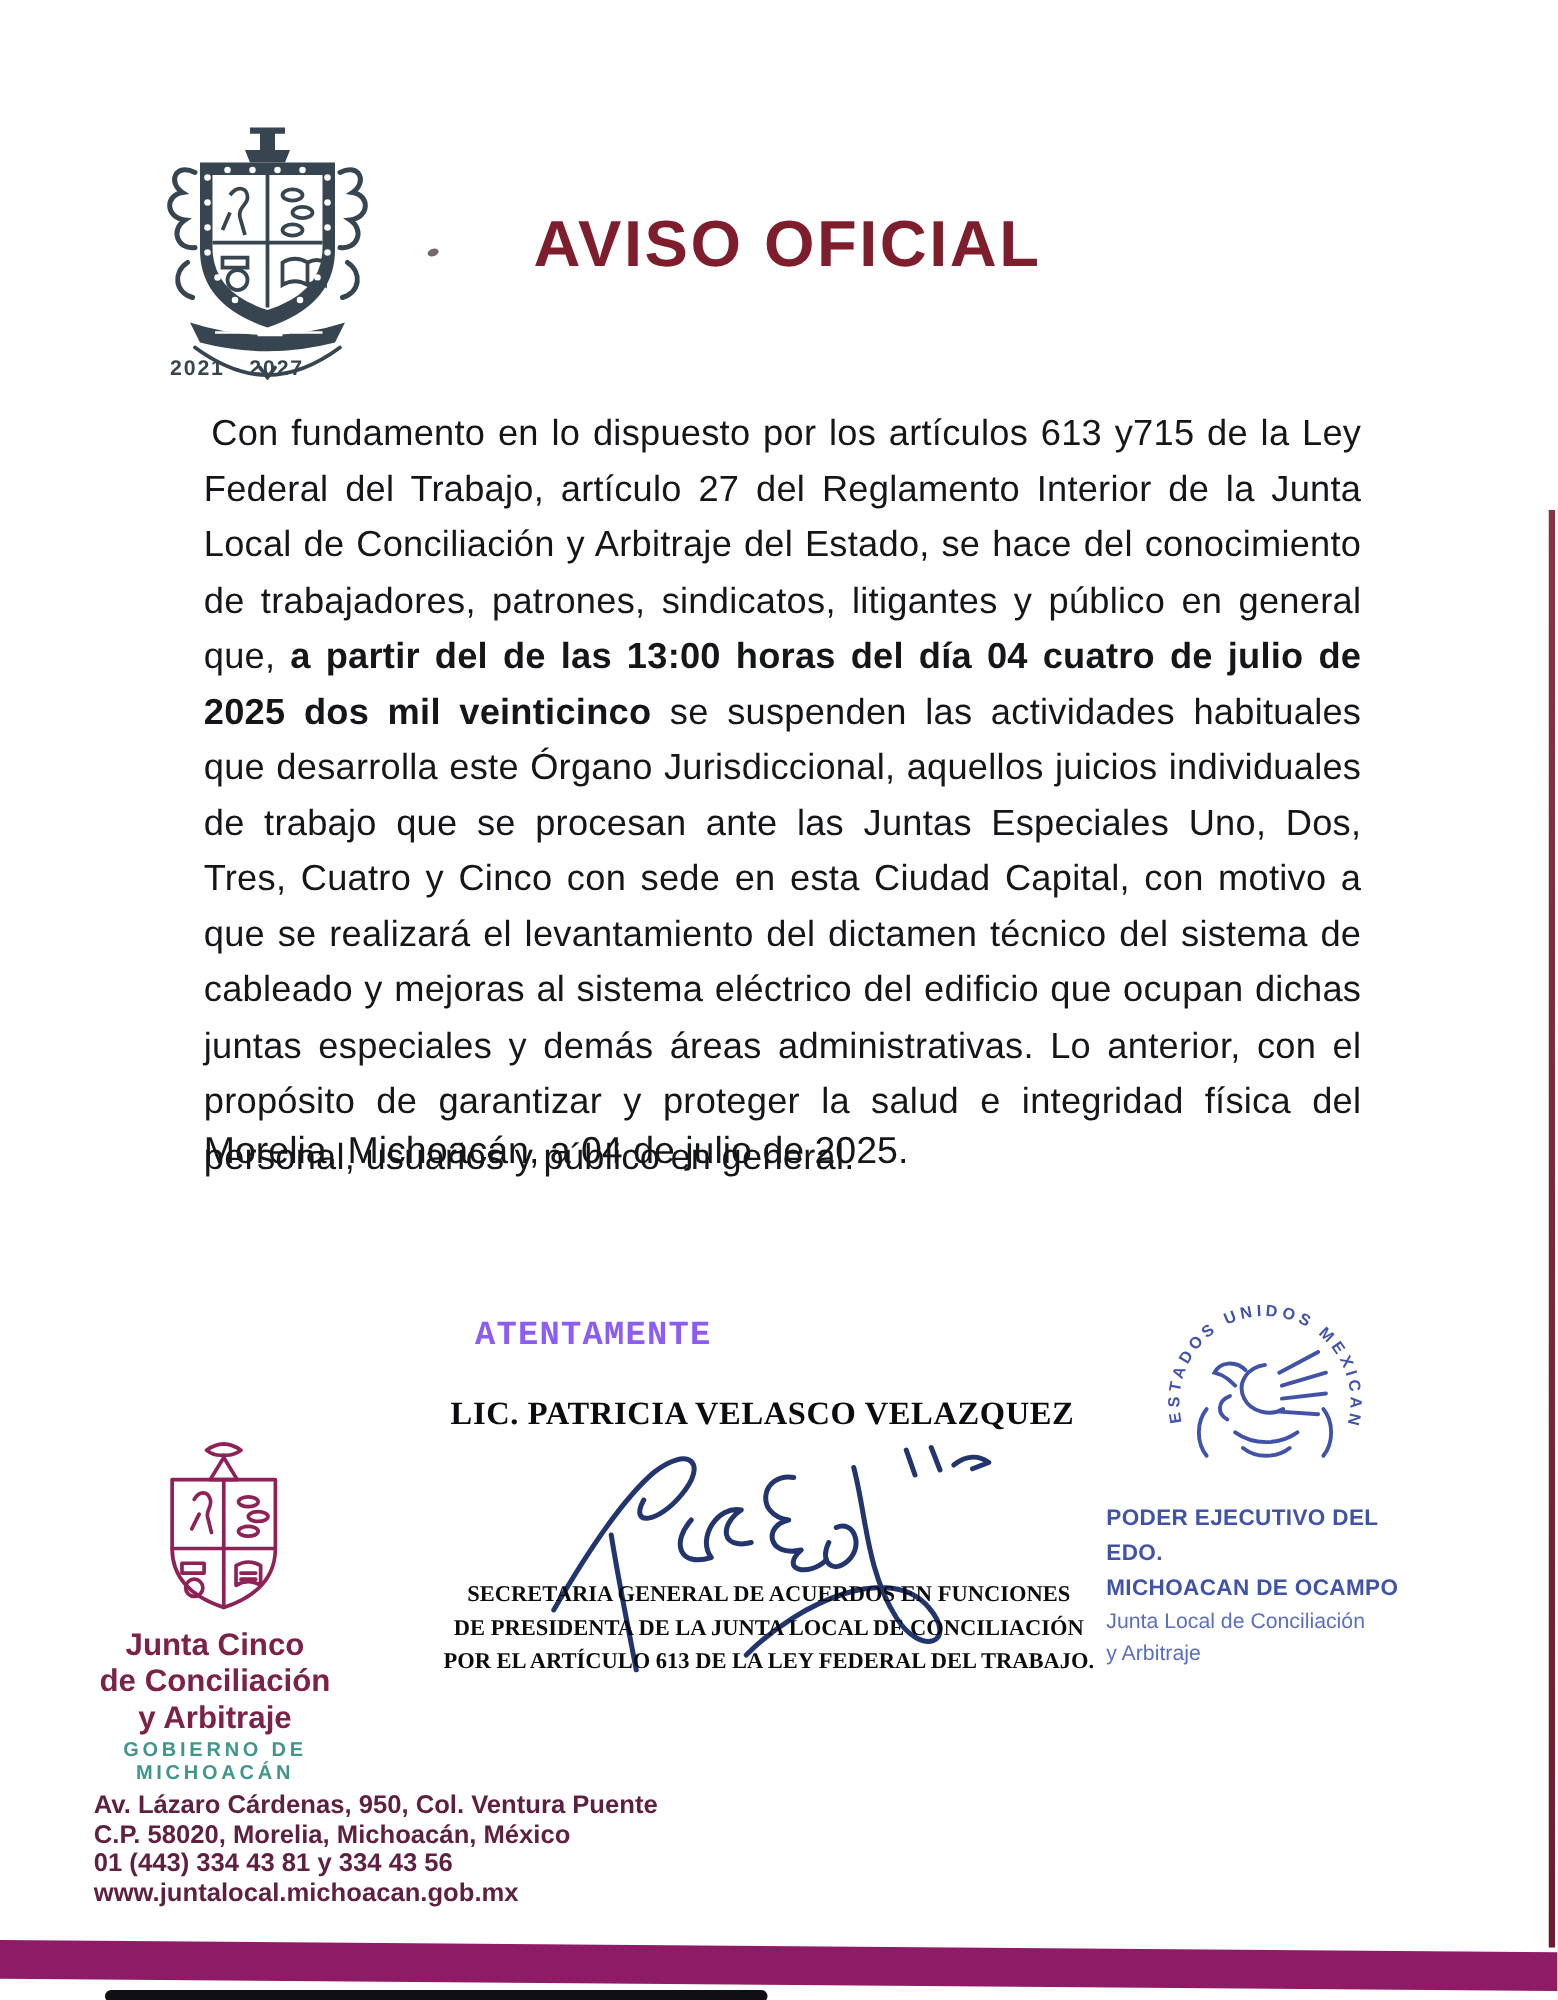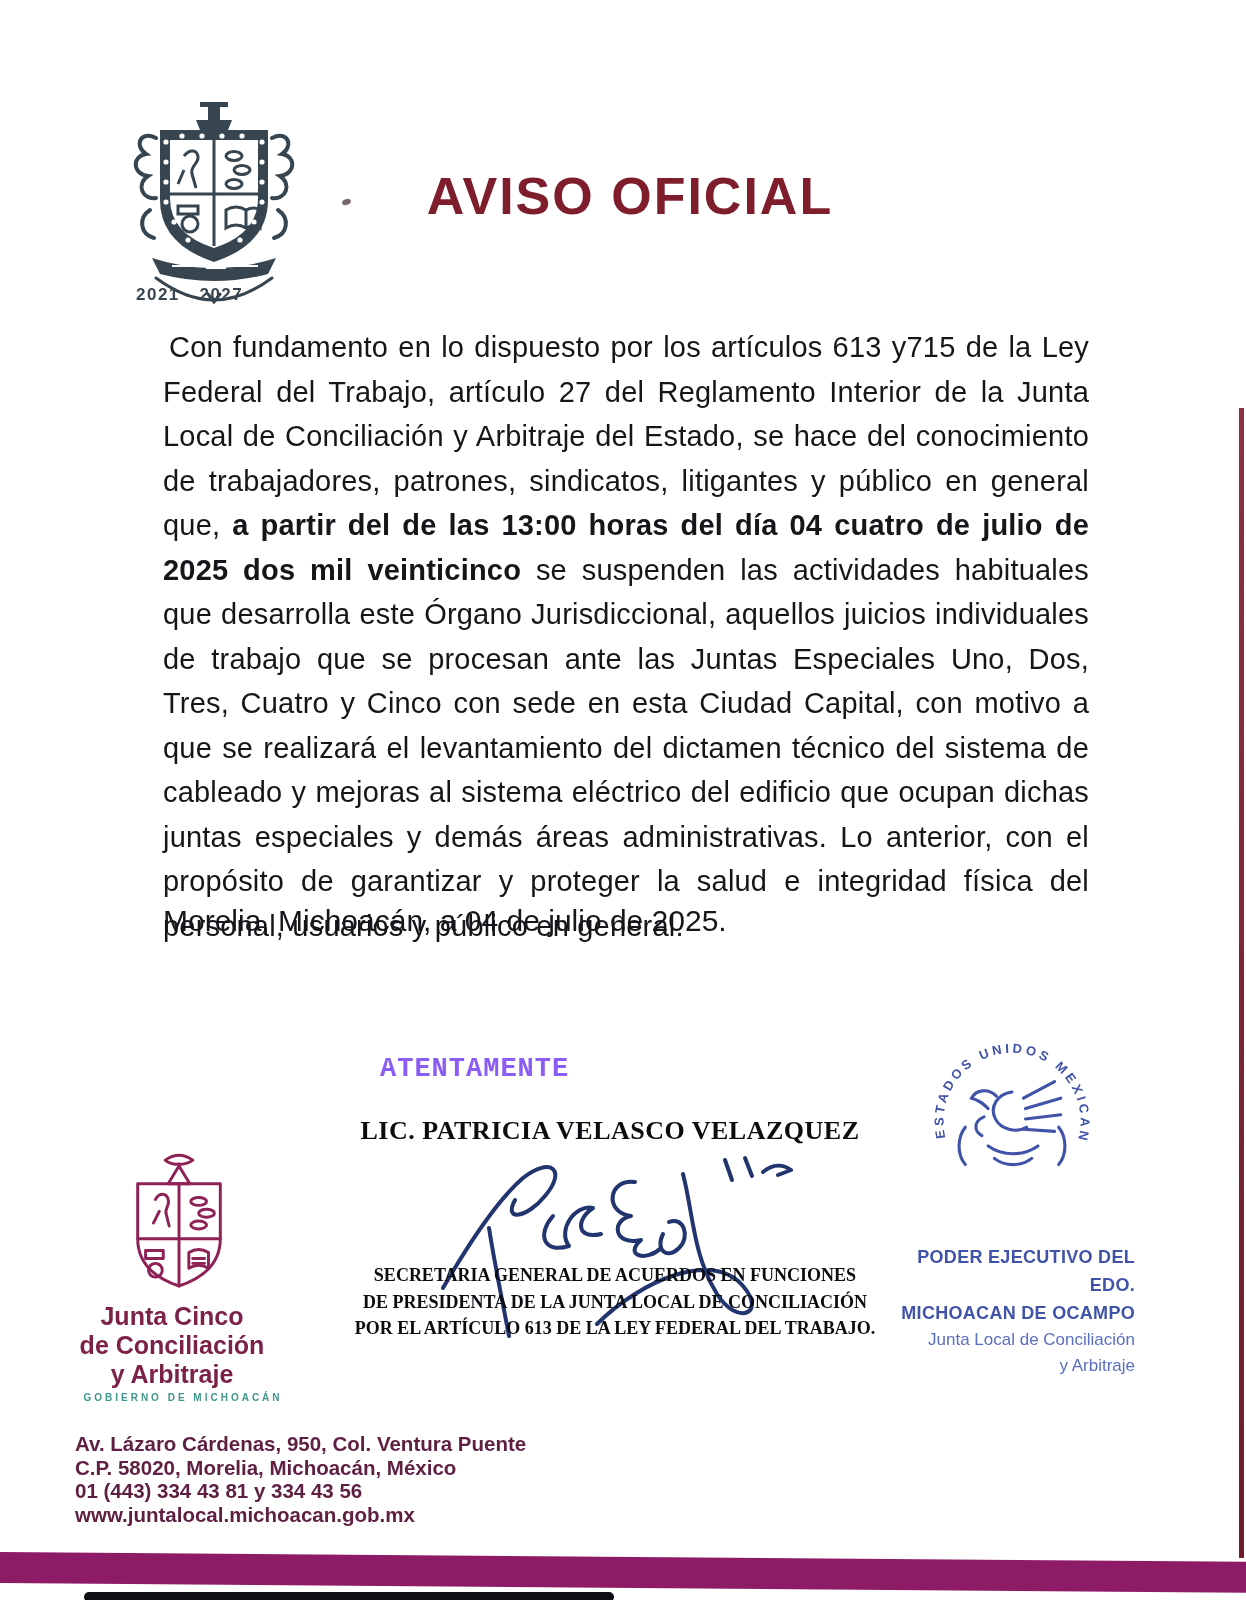--- a/index.html
+++ b/index.html
@@ -49,34 +49,33 @@
     font-size:27px;font-weight:800;letter-spacing:1px;color:#8b5cf6;font-family:Liberation Mono, monospace;
   }
   .signer{
     position:absolute;left:330px;top:1116px;width:560px;text-align:center;
     font-family:"Liberation Serif",serif;font-size:26px;font-weight:700;
     letter-spacing:.5px;color:#0b0c10;
   }
   .signature{position:absolute;left:425px;top:1138px;width:370px;height:200px;}
   .seal{position:absolute;left:922px;top:1038px;width:180px;height:166px;}
   .stamp-lines{
-    position:absolute;left:885px;top:1200px;width:250px;text-align:right;
+    position:absolute;left:885px;top:1200px;width:250px;text-align:left;
     color:var(--stamp-blue);
-    margin-top:43px;
   }
   .stamp-lines .l1{font-size:18px;font-weight:700;letter-spacing:.3px;line-height:28px;}
   .stamp-lines .l2{font-size:17px;font-weight:400;color:var(--stamp-blue-light);line-height:26px;}
   .org-emblem{position:absolute;left:120px;top:1152px;width:118px;height:148px;}
   .org-text{
     position:absolute;left:62px;top:1302px;width:220px;text-align:center;
     font-size:25px;font-weight:700;line-height:29px;color:var(--org-maroon);
   }
   .gov-line{
-    position:absolute;left:73px;top:1392px;width:220px;text-align:center;
-    font-size:10px;font-weight:700;letter-spacing:3px;color:var(--gov-teal);
+    position:absolute;left:62px;top:1392px;width:220px;text-align:center;
+    font-size:16px;font-weight:700;letter-spacing:3px;color:var(--gov-teal);
   }
   .role-block{
     position:absolute;left:230px;top:1262px;width:770px;text-align:center;
     font-family:"Liberation Serif",serif;font-size:18px;font-weight:600;
     line-height:26.5px;color:#0b0c10;
   }
   .footer-address{
     position:absolute;left:75px;top:1432px;width:460px;
     font-size:20.5px;font-weight:600;line-height:23.5px;color:var(--footer-plum);
   }

